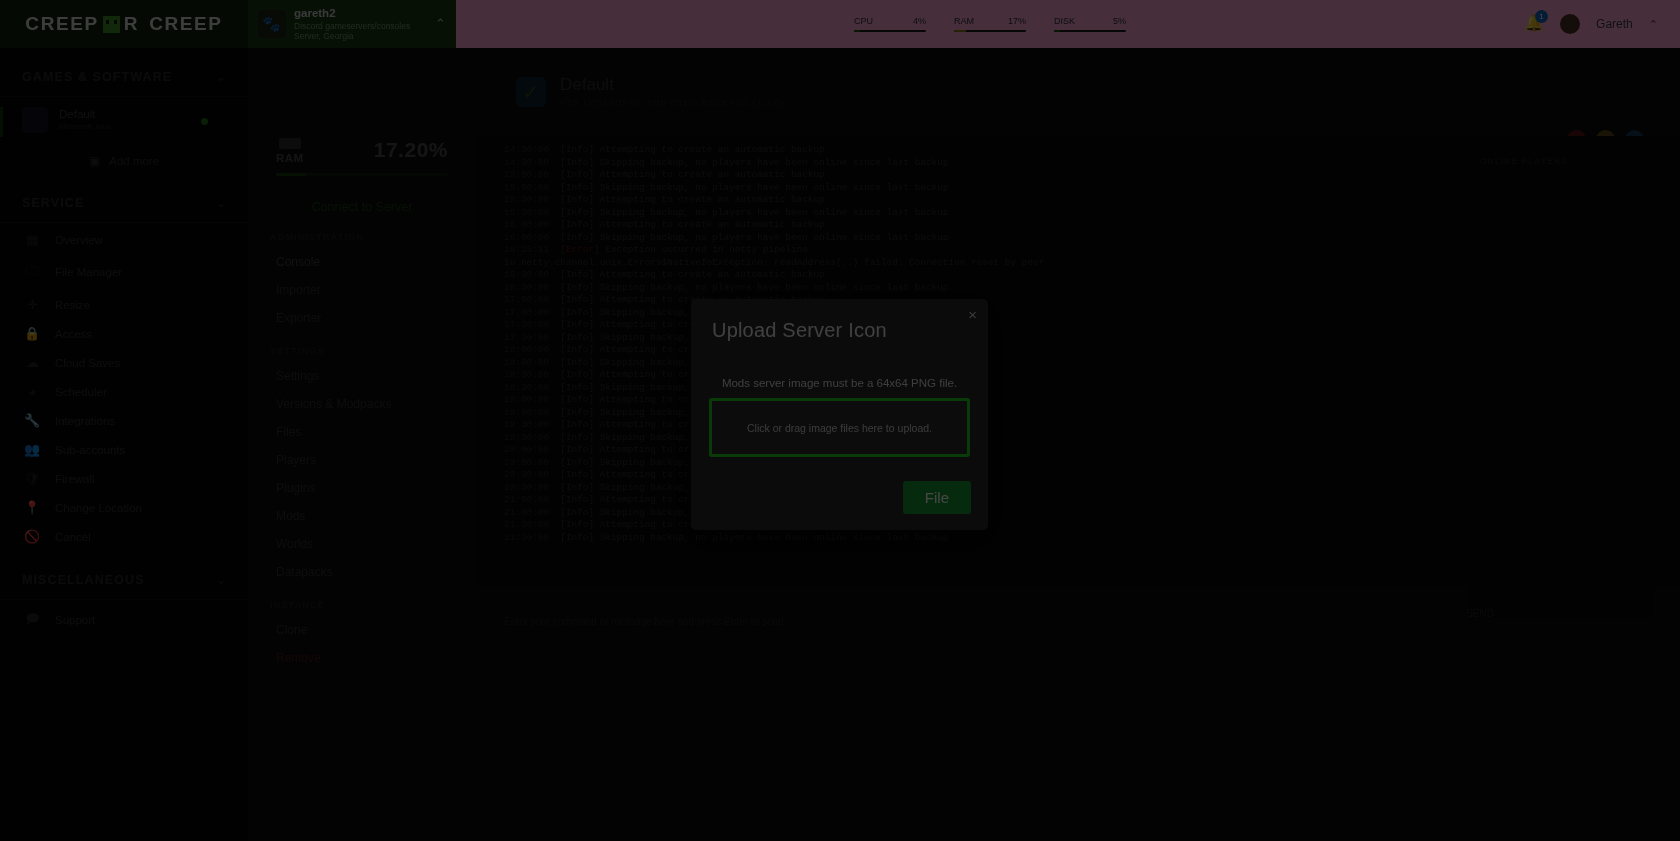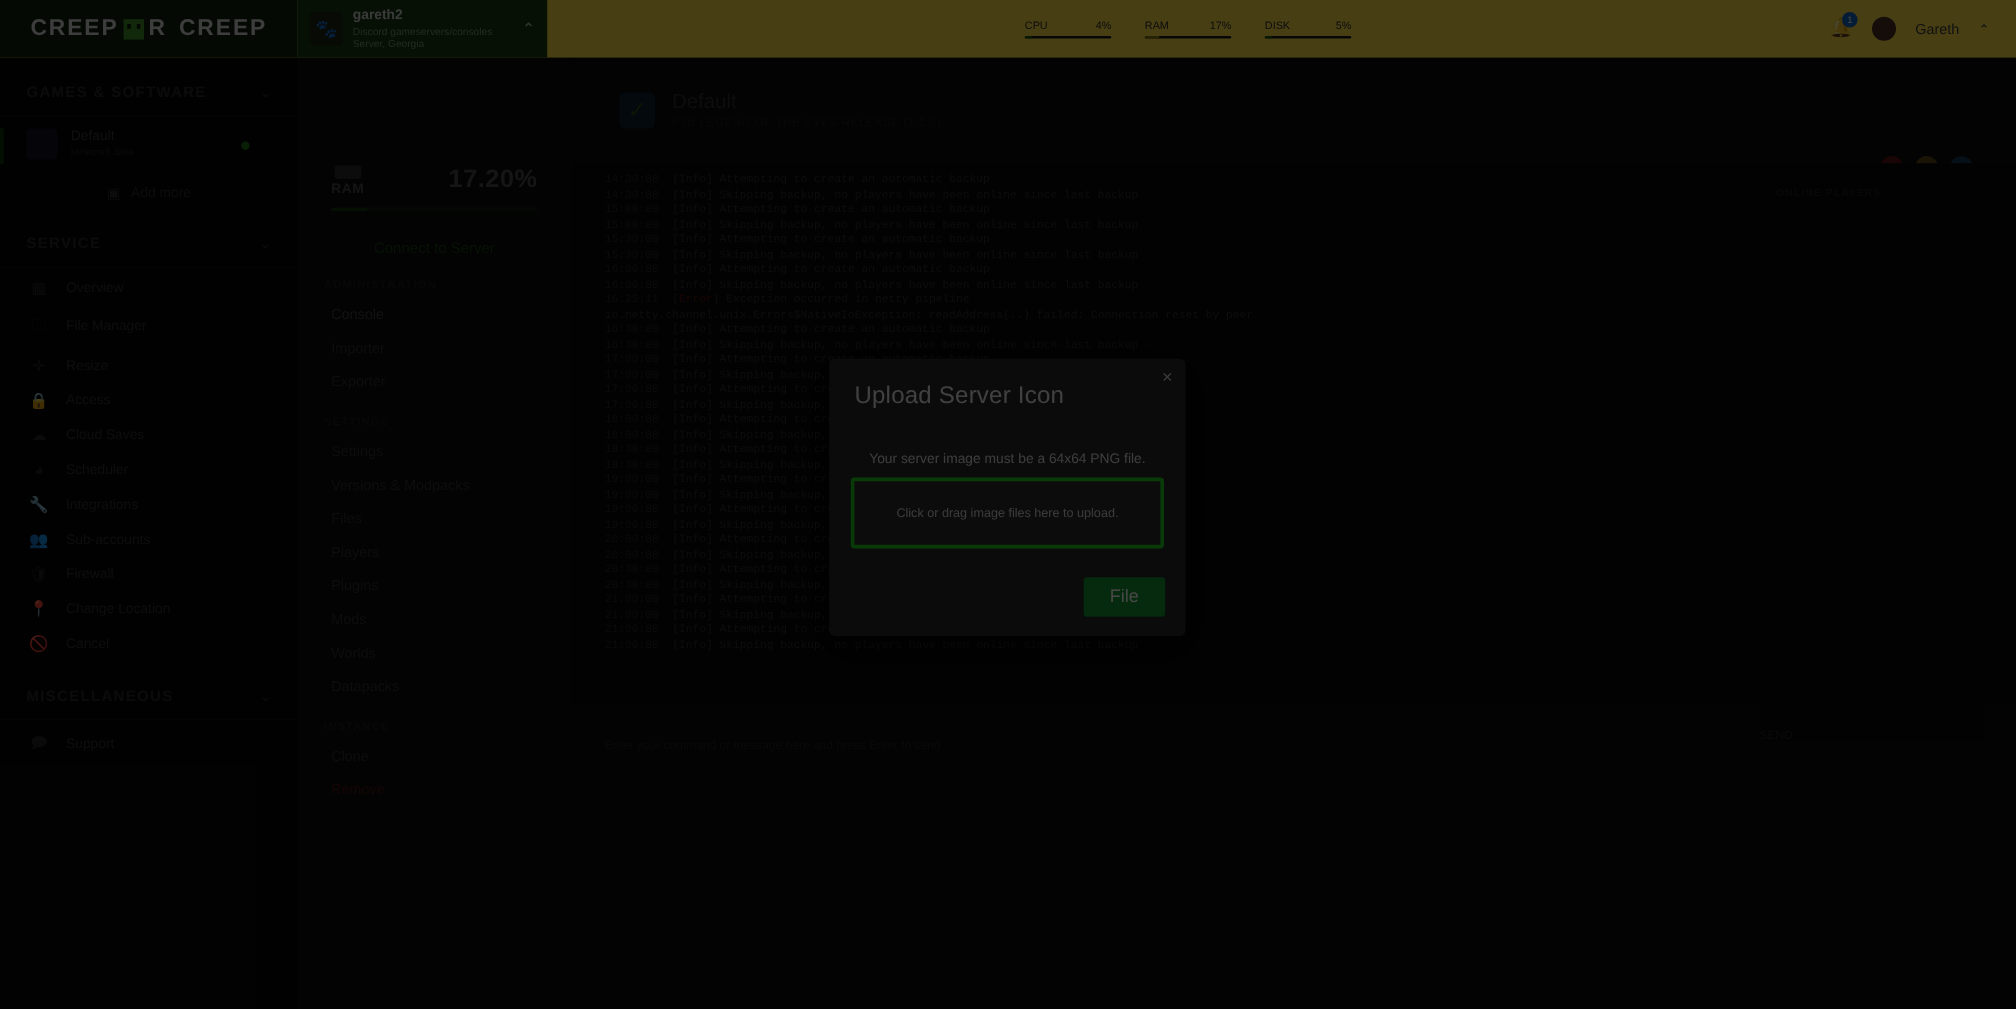--- a/index.html
+++ b/index.html
@@ -7,21 +7,21 @@
     width: 1680px; height: 841px;
     background: #0d0d0d;
     font-family: "Liberation Sans", sans-serif;
     overflow: hidden;
   }
   #root { position: relative; width: 1680px; height: 841px; background: #101010; }
 
   
   .topbar {
     position: absolute; top: 0; left: 0; width: 1680px; height: 48px;
-    background: #fde047; display: flex; align-items: stretch; z-index: 5;
+    background: #f9a8d4; display: flex; align-items: stretch; z-index: 5;
   }
   .brandcell {
     width: 248px; height: 48px; display: flex; align-items: center;
     justify-content: center; background: #12230f;
   }
   .brandtxt { font-size: 19px; letter-spacing: 1.6px; color: #d8d8d8; font-weight: 700; display:flex; align-items:center; gap:2px;}
   .brandtxt .g1 { color: #d9d9d9; }
   .creepicon { width: 17px; height: 17px; background: #3f8f28; display:inline-block; margin: 0 2px; position: relative; }
   .creepicon:before { content:""; position:absolute; left:3px; top:4px; width:3px; height:4px; background:#0e2009;}
   .creepicon:after { content:""; position:absolute; right:3px; top:4px; width:3px; height:4px; background:#0e2009;}
@@ -424,21 +424,21 @@
     <div class="cmdbar">
       <span>Enter your command or message here and press Enter to send</span>
     </div>
     <div class="sendbtn">SEND</div>
   </div>
 
   <div class="overlay"></div>
   <div class="modal">
     <span class="modal-close">×</span>
     <div class="modal-title">Upload Server Icon</div>
-    <div class="modal-note">Your server image must be a 64x64 PNG file.</div>
+    <div class="modal-note">Mods server image must be a 64x64 PNG file.</div>
     <div class="dropzone">
       <span class="dropzone-lbl">Click or drag image files here to upload.</span>
     </div>
     <div class="modal-foot">
       <button class="donebtn">File</button>
     </div>
   </div>
 
 </div>
 

